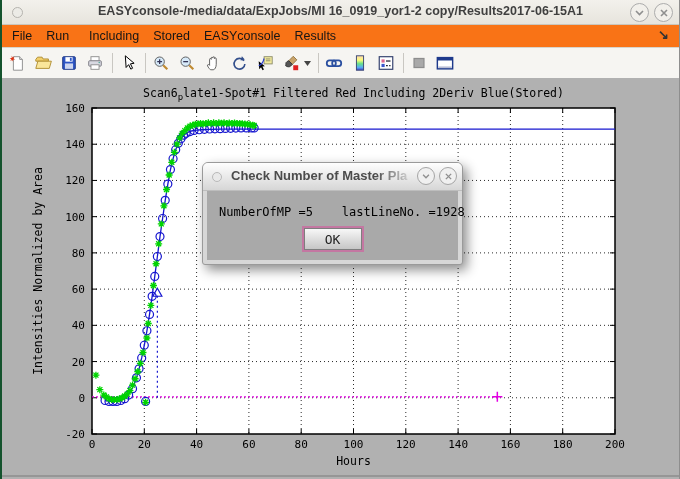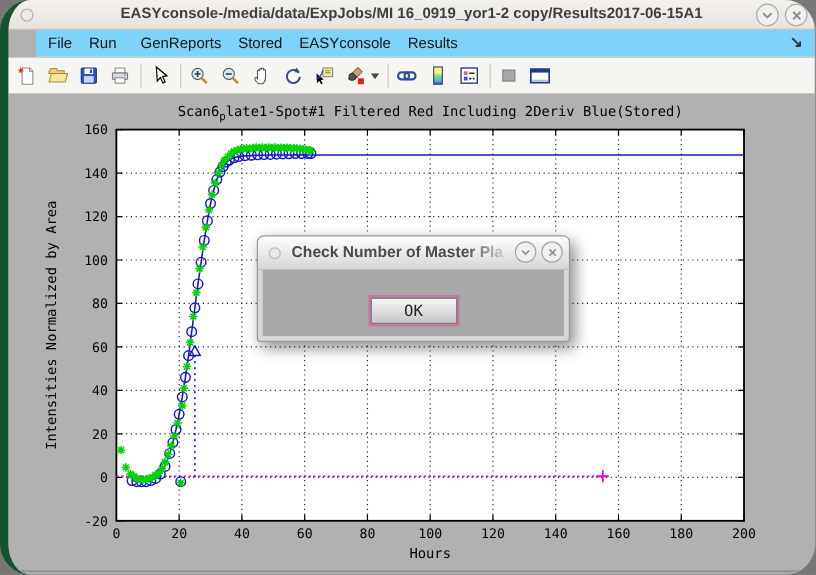--- a/index.html
+++ b/index.html
@@ -1,65 +1,65 @@
 <!DOCTYPE html>
 <html><head>
 <meta charset="utf-8">
 <style>
   html,body{margin:0;padding:0;background:#777;}
   #app{position:relative;width:680px;height:479px;overflow:hidden;
-       font-family:"Liberation Sans",sans-serif;border-left:7px solid #14532d;
-       border-right:1px solid #8e8e8e;box-sizing:border-box;background:#b1b1b1;border-radius:26px;}
+       font-family:"Liberation Sans",sans-serif;border-left:2px solid #14532d;
+       border-right:1px solid #8e8e8e;box-sizing:border-box;background:#b1b1b1;}
   
   .titlebar{position:relative;height:24px;background:linear-gradient(#f3f1ec,#e7e4dd);
             border-bottom:1px solid #cac6bd;}
   .win-circle{position:absolute;left:10px;top:7px;width:9px;height:9px;border-radius:50%;
               border:1px solid #b5b3ae;background:#ecebe6;}
   .win-title{position:absolute;left:0;right:0;top:4px;text-align:center;font-weight:bold;
              font-size:12.5px;color:#3f3f3f;white-space:nowrap;}
   .tb-btns{position:absolute;right:6px;top:3px;display:flex;gap:5px;}
   .round-btn{width:17px;height:17px;border-radius:50%;border:1.4px solid #acacac;
              background:#f2f0eb;display:flex;align-items:center;justify-content:center;}
   .round-btn svg{display:block;}
   
-  .menubar{position:relative;height:22px;background:#7dd3fc;border-bottom:1px solid #d8d4cb;
-           display:flex;align-items:center;font-size:12.5px;color:#151515;margin-left:23px;}
+  .menubar{position:relative;height:22px;background:#f97316;border-bottom:1px solid #d8d4cb;
+           display:flex;align-items:center;font-size:12.5px;color:#151515;}
   .menu-item{margin-left:14px;cursor:default;}
   .menu-item:first-child{margin-left:10px;}
   .menu-item-gap1{margin-left:20px;}
   .undock{position:absolute;right:10px;top:2px;font-size:13px;color:#333;font-weight:bold;}
   
   .toolbar{height:30px;background:#f6f5f2;border-bottom:1px solid #a89a92;
            display:flex;align-items:center;}
   .tool{width:22px;height:22px;margin-left:4px;display:flex;align-items:center;
         justify-content:center;border-radius:2px;}
   .tool svg{display:block;}
   .tsep{width:1px;height:20px;background:#c9c7c2;margin-left:6px;}
   .caret{width:10px;height:22px;display:flex;align-items:center;justify-content:center;margin-left:0;}
   
   .figure{position:absolute;left:0;top:78px;width:680px;height:399px;background:#b1b1b1;
           border-bottom:2px solid #969696;box-sizing:border-box;}
   
-  .dialog{position:absolute;left:207px;top:162px;width:259px;border-radius:6px 6px 3px 3px;
-          background:#d7d7d7;box-shadow:4px 5px 12px rgba(0,0,0,.45);border:1px solid #9a9a9a;margin-top:34px;}
+  .dialog{position:absolute;left:200px;top:162px;width:259px;border-radius:6px 6px 3px 3px;
+          background:#d7d7d7;box-shadow:4px 5px 12px rgba(0,0,0,.45);border:1px solid #9a9a9a;}
   .dlg-titlebar{position:relative;height:27px;background:linear-gradient(#fefefe,#d6d6d6);
                 border-radius:5px 5px 0 0;border-bottom:1px solid #bdbdbd;}
   .dlg-circle{position:absolute;left:9px;top:9px;width:8px;height:8px;border-radius:50%;
               border:1px solid #b9b9b9;background:#e9e9e9;}
   .dlg-title{position:absolute;left:28px;top:5px;font-weight:bold;font-size:13px;color:#4c4c4c;
              white-space:nowrap;width:190px;overflow:hidden;
              -webkit-mask-image:linear-gradient(90deg,#000 76%,rgba(0,0,0,0) 97%);
              mask-image:linear-gradient(90deg,#000 76%,rgba(0,0,0,0) 97%);}
   .dlg-btns{position:absolute;right:5px;top:4px;display:flex;gap:4px;}
   .dlg-round{width:16px;height:16px;border-radius:50%;border:1.3px solid #a5a5a5;
              background:#f0f0f0;display:flex;align-items:center;justify-content:center;}
   .dlg-body{background:#a9a9a9;margin:0 4px 4px 4px;padding:14px 0 10px 0;text-align:center;}
   .dlg-msg{font-family:"DejaVu Sans Mono",monospace;font-size:12px;color:#000;
            white-space:pre;text-align:left;padding-left:12px;}
-  .ok-btn{margin-top:9px;width:72px;height:22px;font-family:"DejaVu Sans Mono",monospace;
+  .ok-btn{margin-top:9px;width:58px;height:22px;font-family:"DejaVu Sans Mono",monospace;
           font-size:13px;color:#222;background:linear-gradient(#f7f7f7,#c6c6c6);
           border:1px solid #7e7e7e;box-shadow:0 0 0 2px #c477a2;cursor:default;}
 </style>
 </head>
 <body>
 
 <div id="app">
 
   <div class="titlebar">
     <span class="win-circle"></span>
@@ -74,21 +74,21 @@
         <svg width="8" height="8" viewBox="0 0 8 8">
           <path d="M1,1 7,7 M7,1 1,7" stroke="#8f8f8f" stroke-width="1.6"></path>
           </svg>
       </span>
     </span>
   </div>
 
   <div class="menubar">
     <span class="menu-item">File</span>
     <span class="menu-item">Run</span>
-    <span class="menu-item menu-item-gap1">GenReports</span>
+    <span class="menu-item menu-item-gap1">Including</span>
     <span class="menu-item">Stored</span>
     <span class="menu-item">EASYconsole</span>
     <span class="menu-item">Results</span>
     <span class="undock">↘</span>
   </div>
 
   <div class="toolbar">
     <span class="tool">
       <svg width="18" height="18" viewBox="0 0 20 20">
           <path d="M6 3h7l3 3v12H6z" fill="#fff" stroke="#8a8a8a"></path>
@@ -439,17 +439,18 @@
             </svg>
         </span>
         <span class="dlg-round">
           <svg width="7" height="7" viewBox="0 0 8 8">
             <path d="M1,1 7,7 M7,1 1,7" stroke="#8f8f8f" stroke-width="1.6"></path>
             </svg>
         </span>
       </span>
     </div>
     <div class="dlg-body">
+      <div class="dlg-msg">NumberOfMP =5    lastLineNo. =1928</div>
       <button class="ok-btn">OK</button>
     </div>
   </div>
 
 </div>
 
 </body></html>

